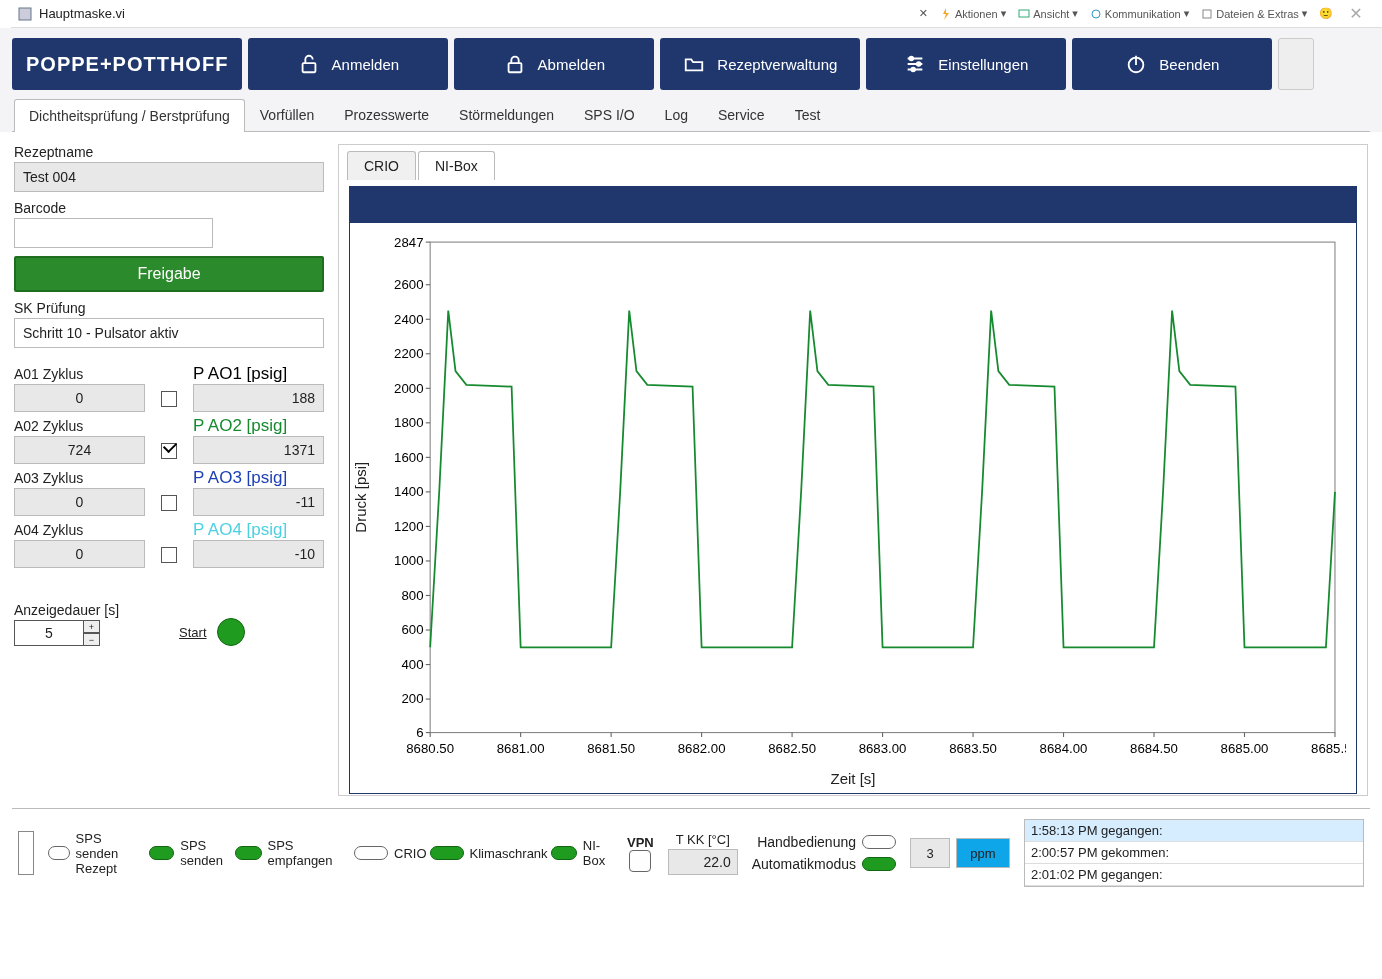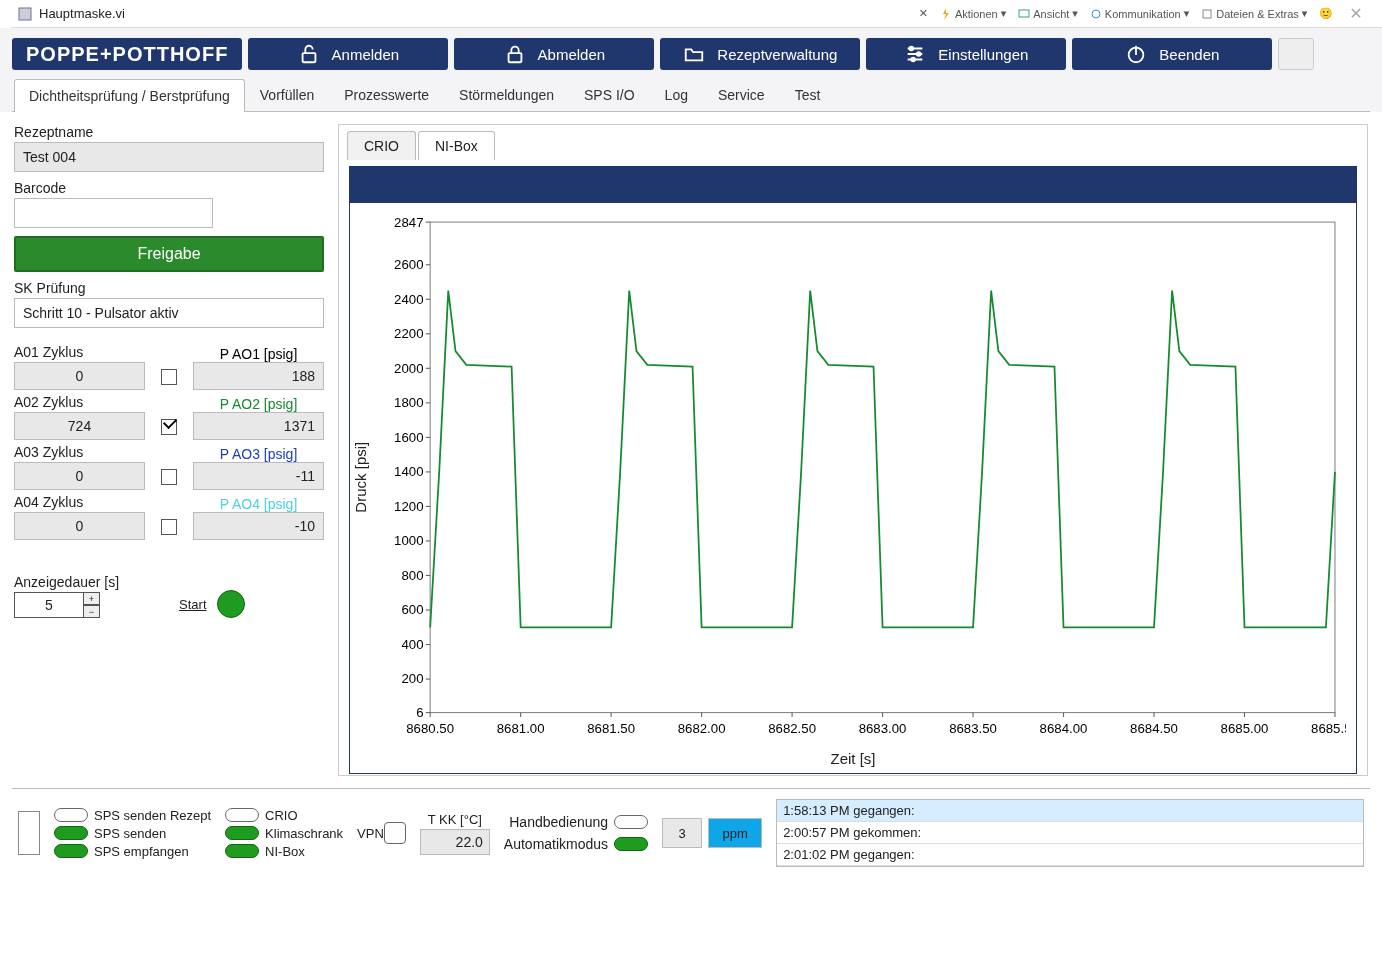--- a/index.html
+++ b/index.html
@@ -10,21 +10,21 @@
 .titlebar .icon { width:16px; height:16px; margin-right:6px; display:inline-block;}
 .titlebar .title { font-size:13px; }
 .titlebar .spacer { flex:1; }
 .titlebar .mini-tools { display:flex; gap:6px; align-items:center; font-size:11px; color:#555;}
 .titlebar .mini-tools .mt { display:flex; gap:3px; align-items:center; padding:1px 3px;}
 .titlebar .mini-tools .mt svg{width:12px;height:12px;}
 .titlebar .close-x { width:40px; text-align:center; color:#aaa; font-size:16px;}
 
 
 .header { background:#f4f4f6; padding:10px 12px 0 12px;}
-.navbar { display:flex; gap:6px; align-items:stretch; height:32px;}
+.navbar { display:flex; gap:6px; align-items:stretch; height:52px;}
 .brand { background:#20376e; color:#fff; font-weight:bold; font-size:20px; letter-spacing:1px; display:flex; align-items:center; padding:0 14px; border-radius:3px;}
 .navbtn { background:#20376e; color:#fff; display:flex; align-items:center; justify-content:center; gap:12px; padding:0 18px; border-radius:3px; font-size:15px; min-width:140px;}
 .navbtn .nvicon{width:22px;height:22px; display:flex; align-items:center; justify-content:center;}
 .navbtn.wide{min-width:200px;}
 .navend { width:36px; background:#eee; border-radius:3px; border:1px solid #ccc;}
 
 
 .tabs { display:flex; margin-top:8px; border-bottom:1px solid #bbb; padding-left:2px;}
 .tab { padding:8px 14px; font-size:14px; color:#333; border:1px solid transparent; border-bottom:none; cursor:pointer; background:#f4f4f6;}
 .tab.active { background:#fff; border-color:#bbb; border-top-left-radius:3px; border-top-right-radius:3px; position:relative; top:1px;}
@@ -35,21 +35,21 @@
 .label { font-size:14px; margin-bottom:2px; }
 .rofield { background:#e8e8e8; border:1px solid #bbb; padding:6px 8px; font-size:14px; height:30px; display:flex; align-items:center;}
 .txtfield { background:#fff; border:1px solid #bbb; padding:6px 8px; font-size:14px; height:30px;}
 .bigbtn { background:#2b8a2b; border:2px solid #1f6d1f; color:#fff; font-size:16px; height:36px; display:flex; align-items:center; justify-content:center; border-radius:2px;}
 
 .aogrid { display:grid; grid-template-columns: 1fr 24px 1fr; column-gap:12px; row-gap:4px; align-items:end; margin-top:8px;}
 .aocell .label{font-size:14px;}
 .numbox { background:#e8e8e8; border:1px solid #bbb; height:28px; display:flex; align-items:center; justify-content:center; font-size:14px;}
 .chk { width:16px; height:16px; border:1px solid #555; display:inline-block; position:relative; margin-bottom:5px;}
 .chk.checked::after{content:""; position:absolute; left:2px; top:-2px; width:10px; height:6px; border-left:2px solid #000; border-bottom:2px solid #000; transform:rotate(-45deg);}
-.plabel{font-size:14px;text-align:center;}
+.plabel{font-size:17px;}
 .plabel.c1{color:#000;}
 .plabel.c2{color:#168a2f;}
 .plabel.c3{color:#1c3fb5;}
 .plabel.c4{color:#4dd0e1;}
 
 .btnrow { display:flex; gap:30px; margin-top:22px; align-items:center;}
 .iconbtn { width:56px; height:56px; background:#20376e; border-radius:6px; display:flex; align-items:center; justify-content:center;}
 .graybtn { width:110px; height:56px; background:#d0d0d0; border:1px solid #aaa; font-size:15px; font-weight:600; display:flex; align-items:center; justify-content:center; border-radius:4px;}
 
 .durationrow{display:flex; align-items:flex-end; gap:60px; margin-top:26px;}
@@ -67,26 +67,26 @@
 .chartwrap{ margin:6px 10px 10px 10px; border:1px solid #20376e; flex:1; display:flex; flex-direction:column;}
 .chartheader{ height:36px; background:#20376e;}
 .chartinner{ flex:1; background:#fff; padding:8px 10px 4px 0; display:flex;}
 .yaxislabel{ writing-mode:vertical-rl; transform:rotate(180deg); font-size:15px; text-align:center; padding:0 2px 0 6px;}
 .plotarea{ flex:1; position:relative;}
 .plotarea svg{ width:100%; height:100%;}
 .xaxislabel{text-align:center; font-size:15px; padding:2px 0 6px 0;}
 
 
 .statusbar{ border-top:1px solid #bbb; margin:6px 12px 10px 12px; padding:10px 6px; display:flex; gap:14px; align-items:center; background:#fff;}
-.led-col{display:flex; flex-direction:column; gap:3px; font-size:13px;}
+.led-col{display:flex; flex-direction:row; gap:3px; font-size:13px;}
 .led-row{display:flex; align-items:center; gap:6px;}
 .pill{width:34px; height:14px; border-radius:7px; border:1px solid #666; background:#fefefe;}
 .pill.on{background:#1f9c1f; border-color:#116611;}
 .tiny-square{width:22px;height:44px;border:1px solid #888; background:#fff;}
-.vpnblock{display:flex; flex-direction:row; align-items:center; gap:0;}
+.vpnblock{display:flex; flex-direction:column; align-items:center; gap:0;font-weight:bold;}
 .tkkblock{display:flex; flex-direction:column; align-items:center; gap:2px;}
 .tkkval{background:#e8e8e8; border:1px solid #bbb; width:70px; height:26px; display:flex; align-items:center; justify-content:flex-end; padding-right:6px; font-size:14px;}
 .modecol{display:flex; flex-direction:column; gap:6px; font-size:14px;}
 .moderow{display:flex;align-items:center; gap:6px; justify-content:flex-end;}
 .ppmbox{display:flex; gap:6px; align-items:center;}
 .ppmval{background:#e8e8e8; border:1px solid #bbb; width:40px; height:30px; display:flex; align-items:center; justify-content:center;}
 .ppmunit{background:#0ea5e9; border:1px solid #bbb; width:54px; height:30px; display:flex; align-items:center; justify-content:center;}
 .loglist{flex:1; min-width:340px; border:1px solid #bbb; font-size:13px;}
 .logrow{padding:3px 6px; border-bottom:1px solid #ddd;}
 .logrow.sel{background:#d6ecff;}

